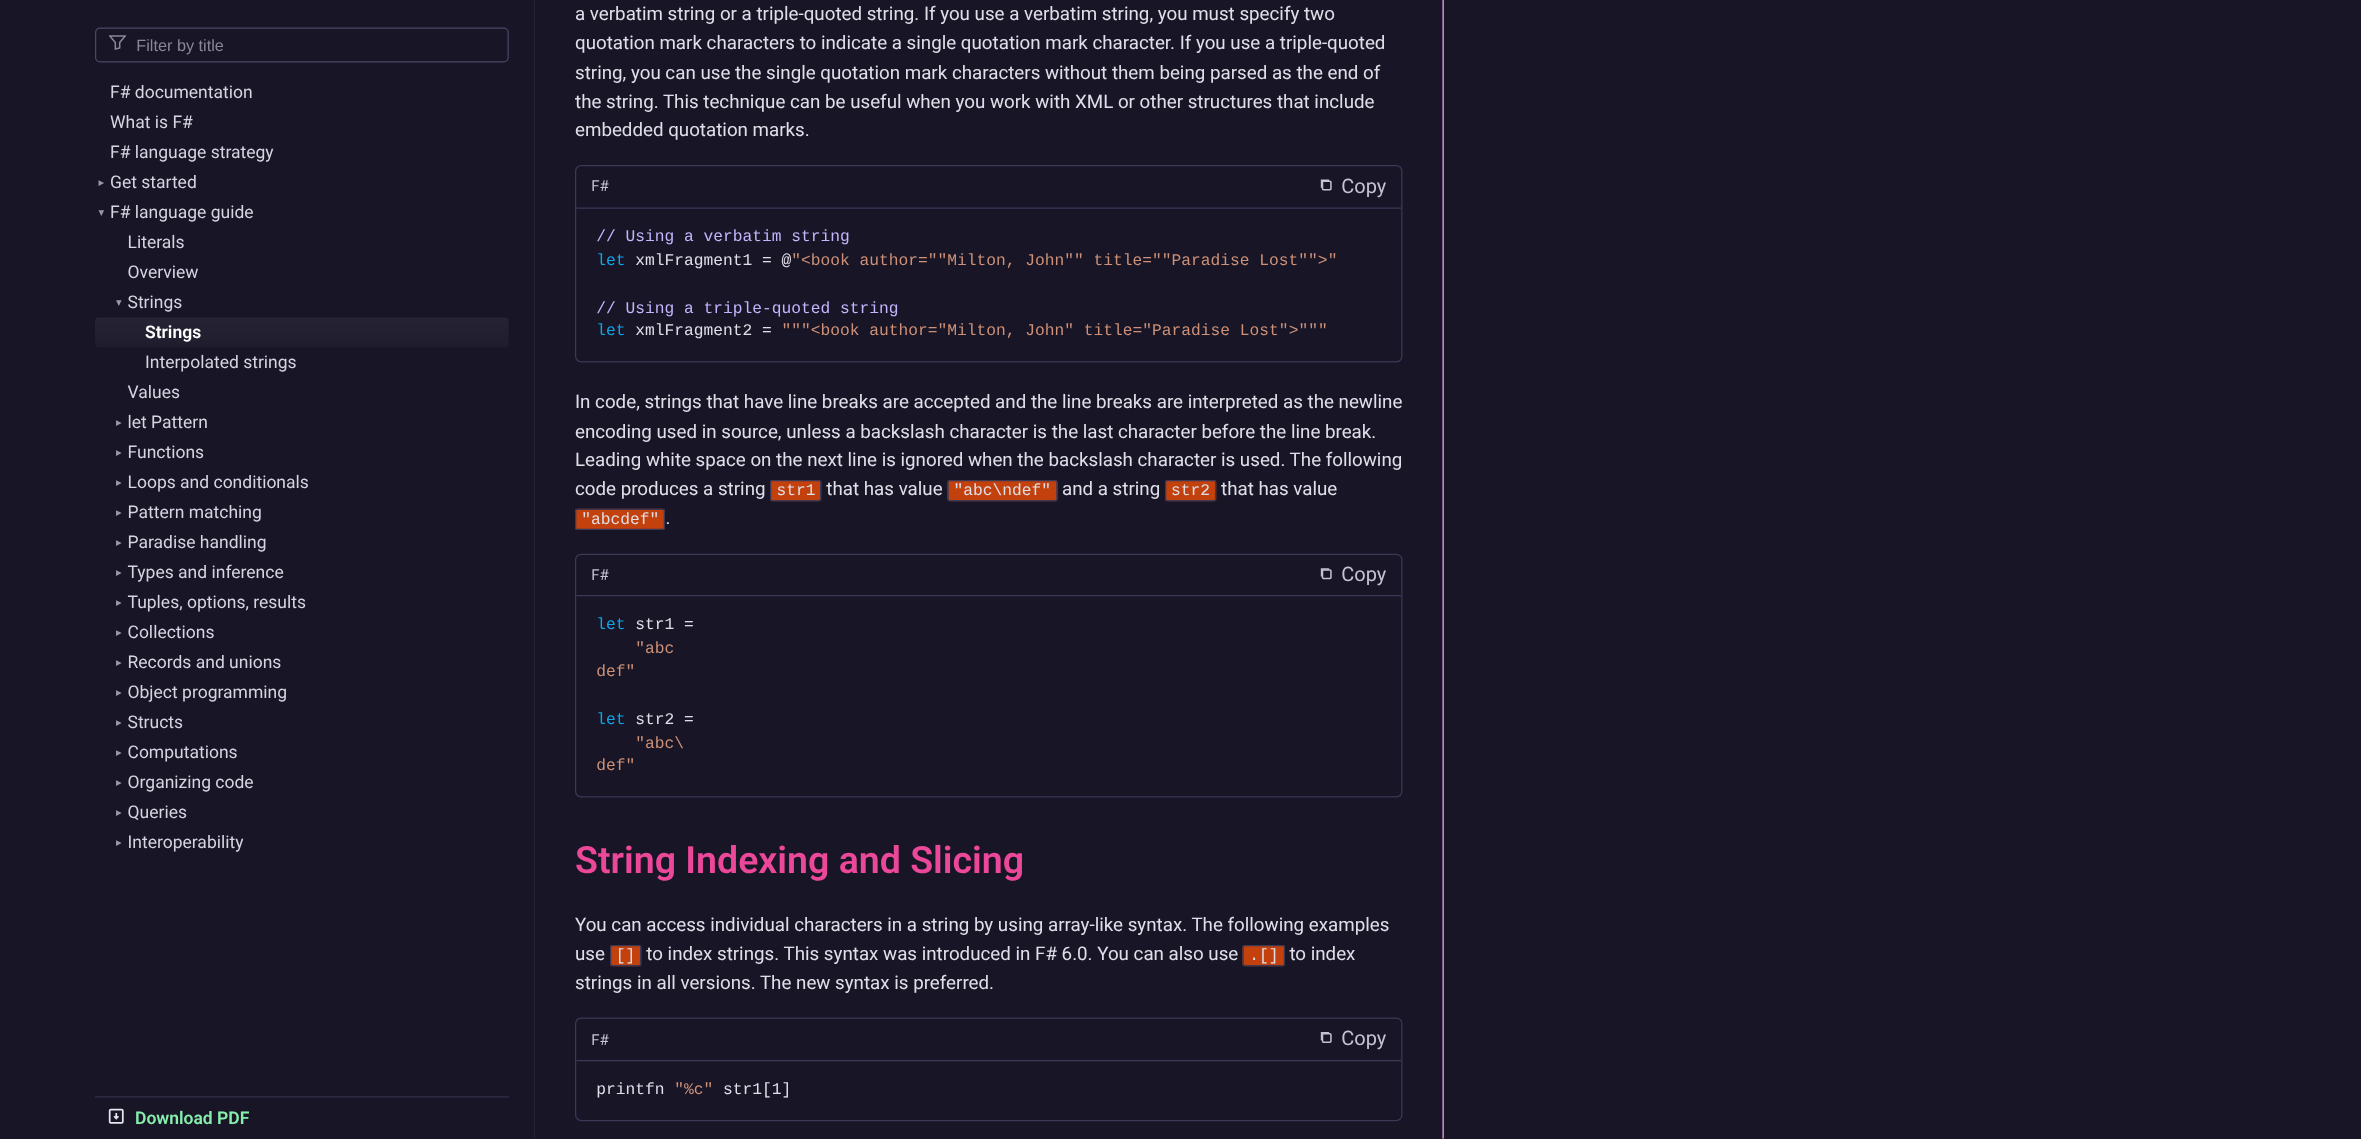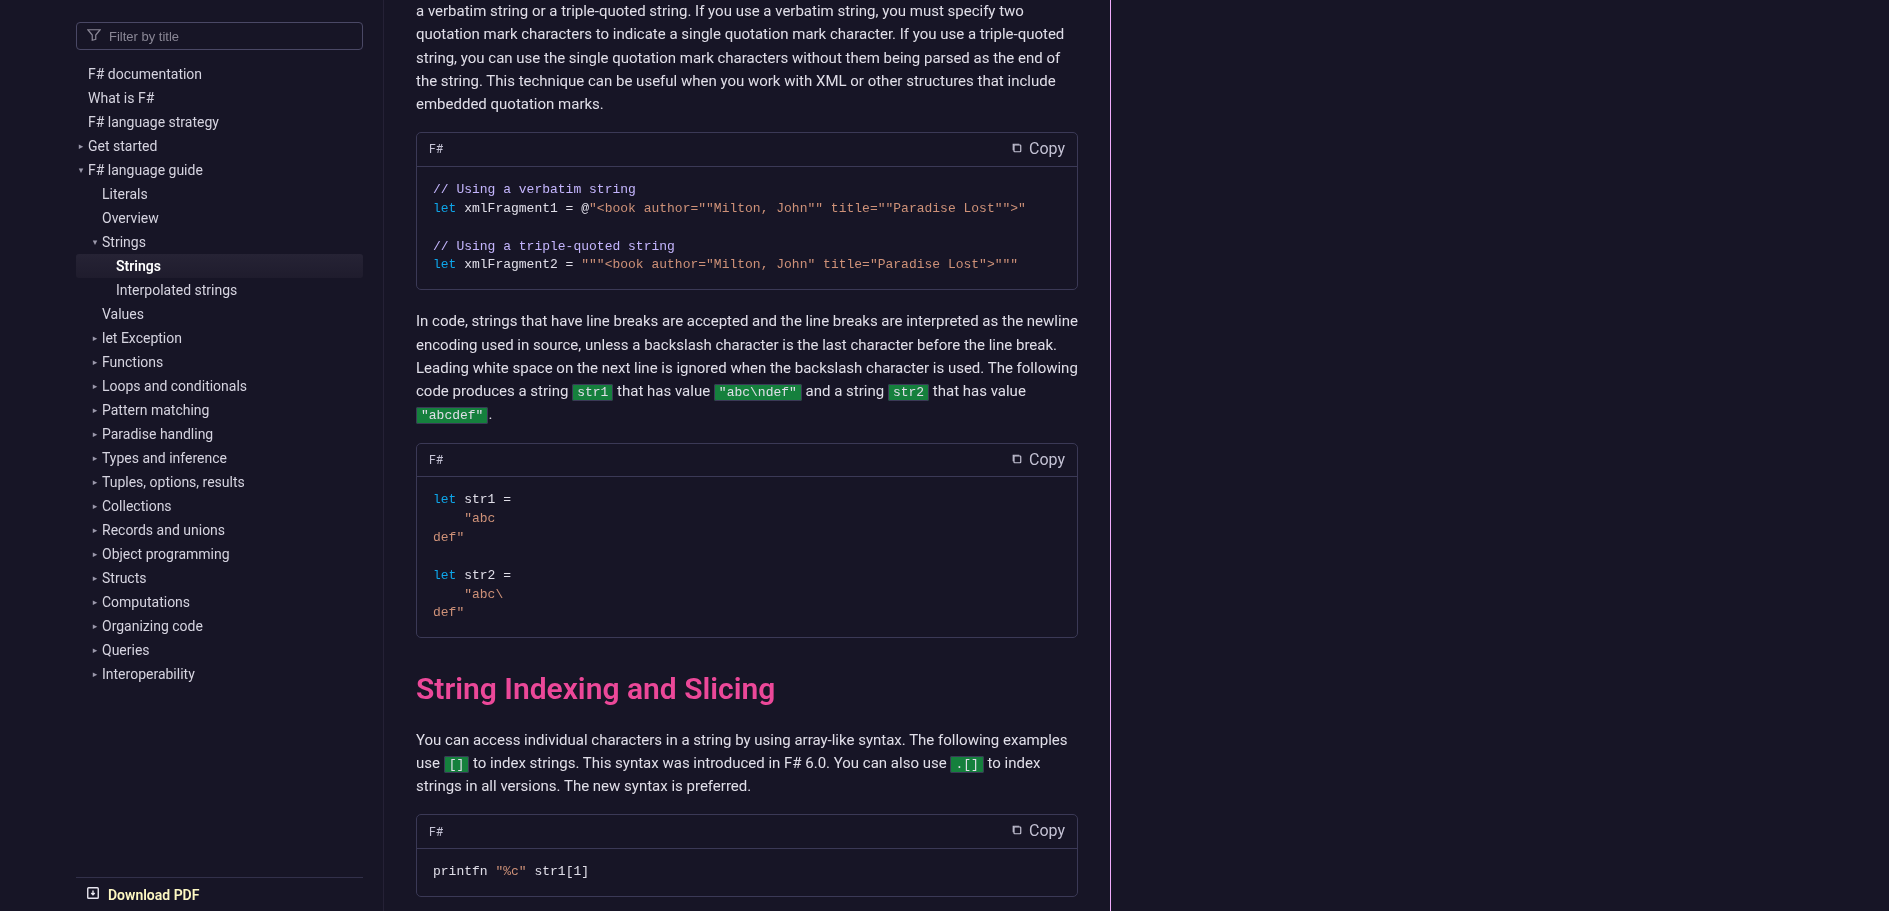--- a/index.html
+++ b/index.html
@@ -13,21 +13,21 @@
     overflow: hidden;
   }
   .page {
     display: flex;
     height: 100%;
     max-width: 1889px;
     margin: 0 auto;
   }
   
   .sidebar {
-    width: 384px;
+    width: 428px;
     padding-left: 56px;
     border-right: 1px solid #252136;
     display: flex;
     flex-direction: column;
   }
   .sidebar-inner {
     flex: 1;
     overflow: hidden;
     padding: 22px 20px 0 20px;
     display: flex;
@@ -93,21 +93,21 @@
   .toc-item.bold { font-weight: 600; }
   .download-bar {
     border-top: 1px solid #32304a;
     height: 34px;
     display: flex;
     align-items: center;
     padding-left: 10px;
     font-size: 14px;
     cursor: pointer;
     font-weight: 600;
-    color: #fef9c3;
+    color: #86efac;
     flex-shrink: 0;
     gap: 8px;
   }
   .download-bar svg { width: 14px; height: 14px; stroke: #e8e6f0; fill: none; stroke-width: 1.6; }
   
   .content-col {
     flex: 1;
     border-right: 1px solid #f0abfc;
     max-width: 727px;
     overflow-y: auto;
@@ -147,21 +147,21 @@
   }
   .tok-comment { color: #c4b5fd; }
   .tok-keyword { color: #0ea5e9; }
   .tok-string  { color: #ce9178; }
   code.inline {
     font-family: Consolas, "Courier New", monospace;
     border: 1px solid #3b3956;
     padding: 0 4px;
     font-size: 13px;
     border-radius: 2px;
-    background: #15803d;
+    background: #c2410c;
   }
   h2.section {
     font-size: 30px;
     font-weight: 600;
     margin: 28px 0 16px 0;
     color: #ec4899;
   }
   .right-space {
     flex: 1;
   }
@@ -216,21 +216,21 @@
             <span>Strings</span>
           </li>
           <li class="toc-item lvl2">
             <span>Interpolated strings</span>
           </li>
           <li class="toc-item lvl1">
             <span>Values</span>
           </li>
           <li class="toc-item lvl1">
             <span class="chev">▸</span>
-            <span>let Exception</span>
+            <span>let Pattern</span>
           </li>
           <li class="toc-item lvl1">
             <span class="chev">▸</span>
             <span>Functions</span>
           </li>
           <li class="toc-item lvl1">
             <span class="chev">▸</span>
             <span>Loops and conditionals</span>
           </li>
           <li class="toc-item lvl1">

